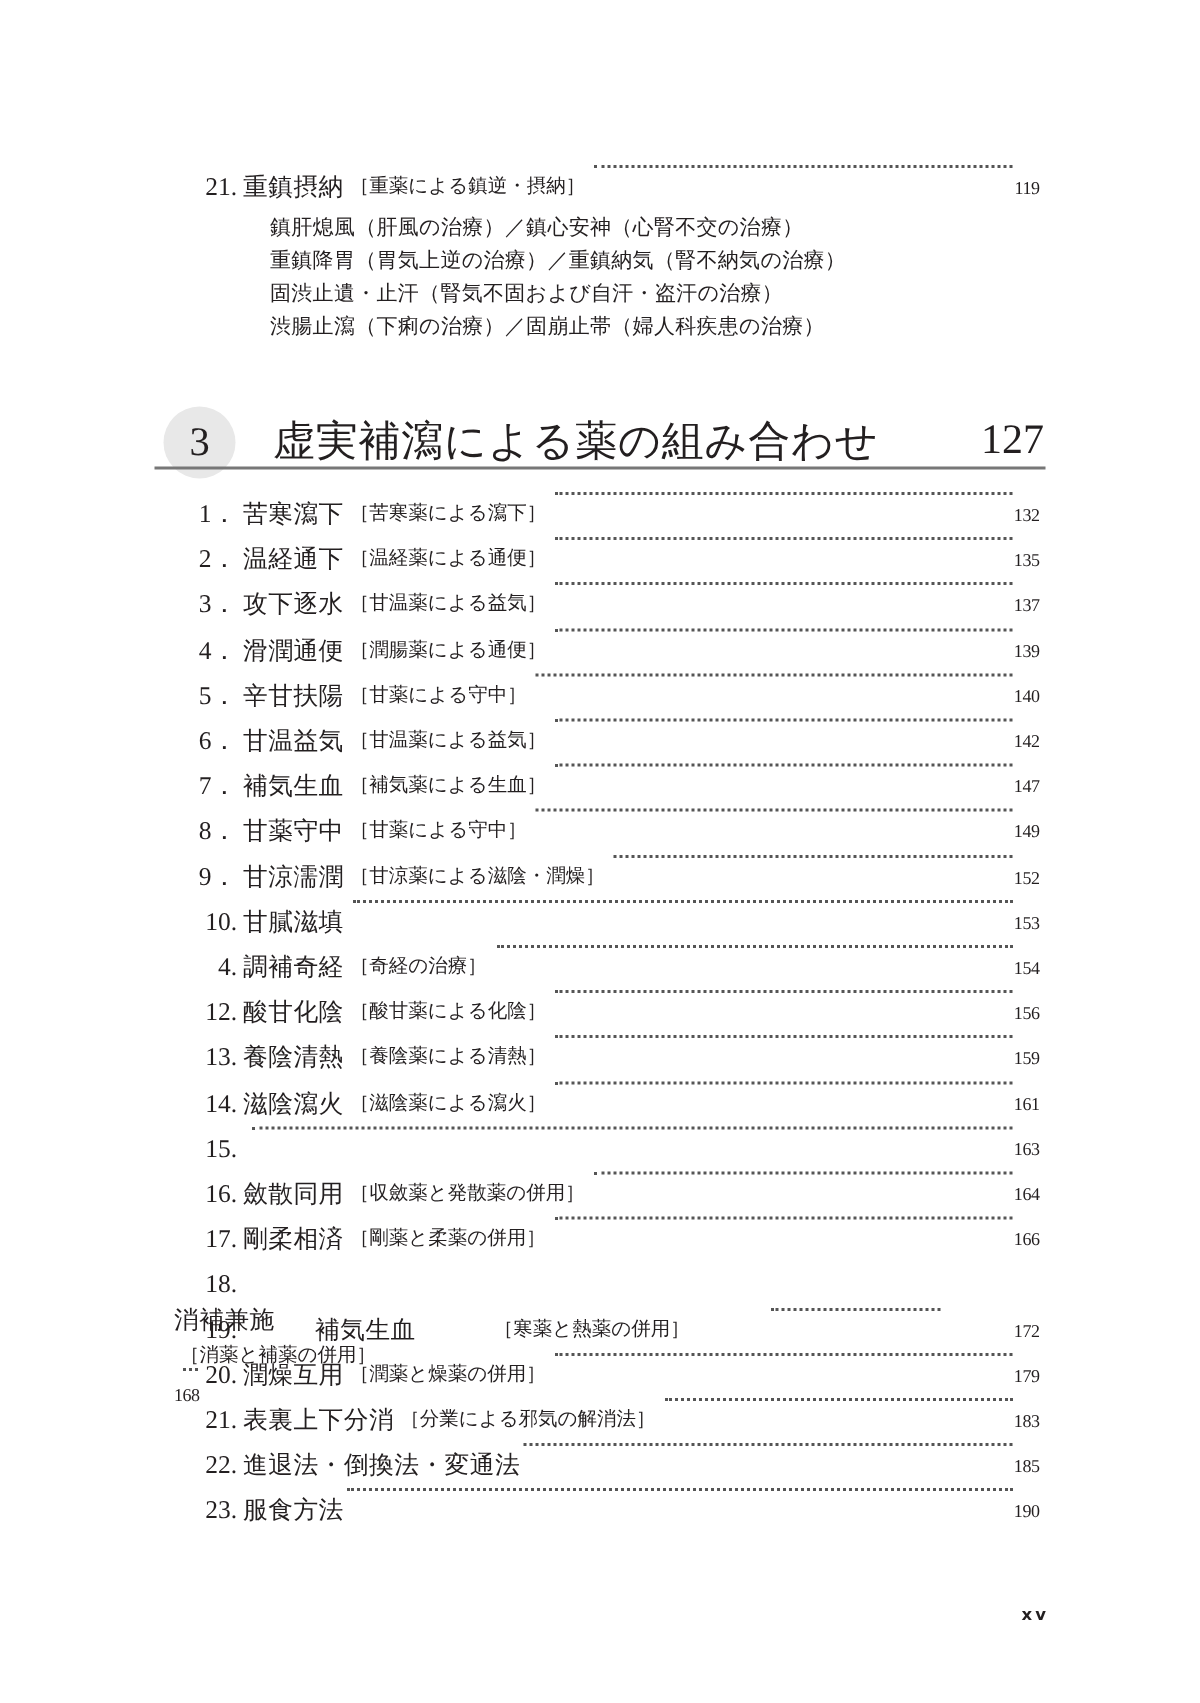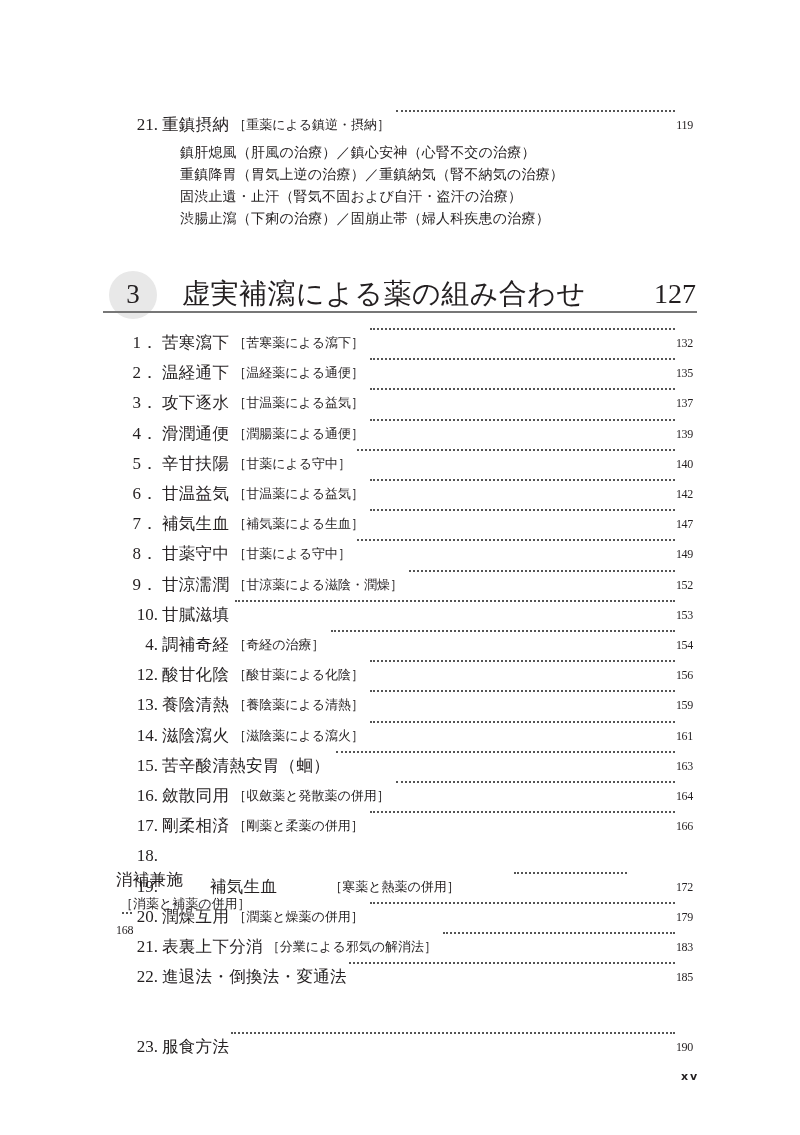--- a/index.html
+++ b/index.html
@@ -183,21 +183,20 @@
       </div>
       <div class="toc-line" style="top: 724px;">
         <span class="toc-num">14.</span>
         <span class="toc-title">滋陰瀉火</span>
         <span class="toc-sub">［滋陰薬による瀉火］</span>
         <span class="toc-dots"></span>
         <span class="toc-page">161</span>
       </div>
       <div class="toc-line" style="top: 754px;">
         <span class="toc-num">15.</span>
-        <span class="toc-title">苦辛酸清熱安胃（蛔）</span>
         <span class="toc-dots"></span>
         <span class="toc-page">163</span>
       </div>
       <div class="toc-line" style="top: 784px;">
         <span class="toc-num">16.</span>
         <span class="toc-title">斂散同用</span>
         <span class="toc-sub">［収斂薬と発散薬の併用］</span>
         <span class="toc-dots"></span>
         <span class="toc-page">164</span>
       </div>
@@ -235,21 +234,21 @@
         <span class="toc-sub">［分業による邪気の解消法］</span>
         <span class="toc-dots"></span>
         <span class="toc-page">183</span>
       </div>
       <div class="toc-line tight" style="top: 965px;">
         <span class="toc-num">22.</span>
         <span class="toc-title">進退法・倒換法・変通法</span>
         <span class="toc-dots"></span>
         <span class="toc-page">185</span>
       </div>
-      <div class="toc-line tight" style="top: 995px; margin-top: 40px;">
+      <div class="toc-line tight" style="top: 995px;">
         <span class="toc-num">23.</span>
         <span class="toc-title">服食方法</span>
         <span class="toc-dots"></span>
         <span class="toc-page">190</span>
       </div>
     </div>
 
   <div class="folio">xv</div>
 </div>
 

